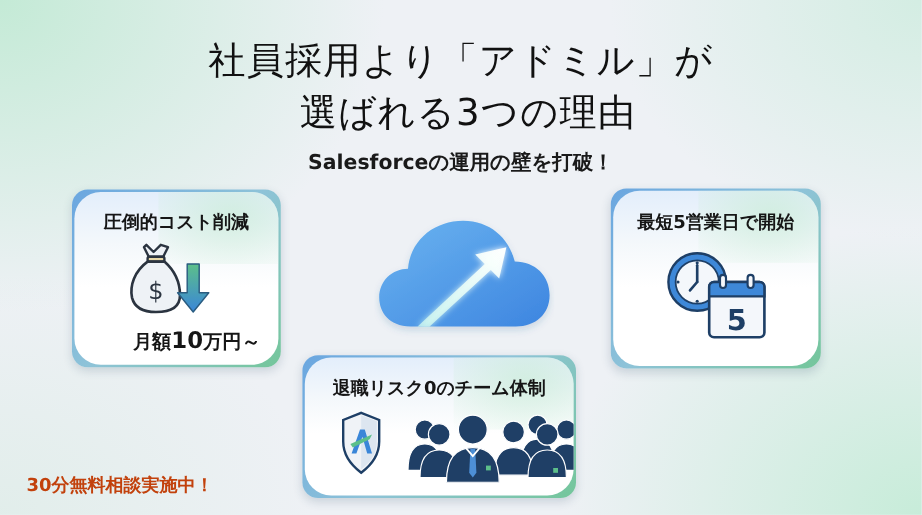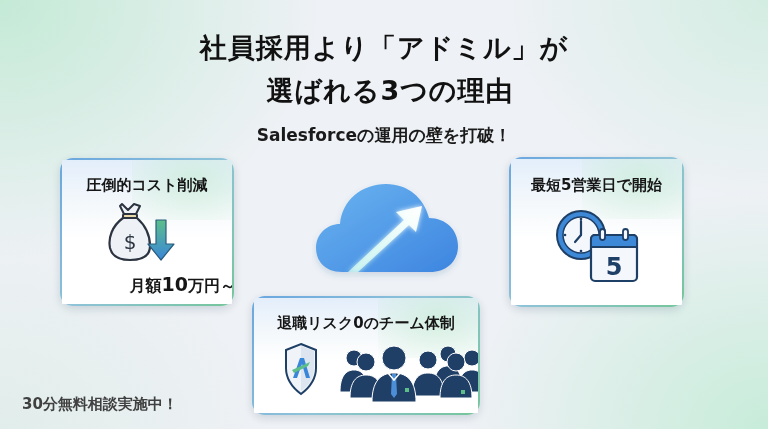--- a/index.html
+++ b/index.html
@@ -10,64 +10,64 @@
       color: #111;
       background:
         radial-gradient(ellipse 320px 260px at 0px 0px, #c4ead6 0%, rgba(196,234,214,0.6) 40%, rgba(238,241,246,0) 100%),
         radial-gradient(ellipse 300px 240px at 768px 429px, #c7ecd9 0%, rgba(199,236,217,0.6) 40%, rgba(238,241,246,0) 100%),
         radial-gradient(ellipse 260px 200px at 768px 0px, rgba(205,236,222,0.8) 0%, rgba(238,241,246,0) 100%),
         radial-gradient(ellipse 260px 200px at 0px 429px, rgba(220,236,230,0.7) 0%, rgba(238,241,246,0) 100%),
         #eef1f5;
     }
     .title {
       position: absolute; left: 0; width: 768px; text-align: center;
-      font-weight: bold; font-size: 27px; letter-spacing: 1px; color: #111;
+      font-weight: normal; font-size: 31px; letter-spacing: 1px; color: #111;
     }
     .title.l1 { top: 30px; }
     .title.l2 { top: 73px; padding-left: 12px; }
     .subtitle {
       position: absolute; top: 124px; left: 0; width: 768px; text-align: center;
       font-weight: bold; font-size: 17px; color: #1a1a1a;
     }
     .card {
       position: absolute;
       border-radius: 13px;
       padding: 2px;
       background: linear-gradient(135deg, #6aa6e0 0%, #8ec3d8 50%, #74c69a 100%);
       box-shadow: 0 3px 8px rgba(40,70,100,0.18);
     }
     .card-inner {
       width: 100%; height: 100%;
-      border-radius: 1px;
+      border-radius: 22px;
       background: linear-gradient(180deg, #e3eefb 0%, #f4f8fb 30%, #ffffff 55%, #ffffff 100%);
       position: relative;
       overflow: hidden;
       padding-left: 17px;
     }
     .card-inner::after {
       content: ""; position: absolute; right: -20px; top: -20px; width: 120px; height: 80px;
       background: radial-gradient(ellipse at center, rgba(200,236,214,0.7), rgba(255,255,255,0));
       pointer-events: none;
     }
     .card-title {
       position: absolute; left: 0; width: 100%; text-align: center;
       font-weight: bold; font-size: 15px; color: #161616; z-index: 1;
     }
     .card-sub {
-      position: absolute; left: 4px; width: 100%; text-align: right;
+      position: absolute; left: 17px; width: 100%; text-align: center;
       font-weight: bold; font-size: 16px; color: #161616; z-index: 1;
     }
     .card-sub .big { font-size: 19px; }
     #card-cost { left: 60px; top: 158px; width: 174px; height: 148px; }
     #card-start { left: 509px; top: 157px; width: 175px; height: 150px; }
     #card-team { left: 252px; top: 296px; width: 228px; height: 119px; }
     .icon-abs { position: absolute; z-index: 1; }
     .footer-note {
       position: absolute; left: 22px; top: 395px;
-      font-weight: bold; font-size: 15px; color: #404040;
+      font-weight: bold; font-size: 15px; color: #c2410c;
     }
     #cloud { position: absolute; left: 312px; top: 170px; }
   </style>
 </head>
 <body>
 
 <div class="title l1">社員採用より「アドミル」が</div>
 <div class="title l2">選ばれる3つの理由</div>
 <div class="subtitle">Salesforceの運用の壁を打破！</div>
 

